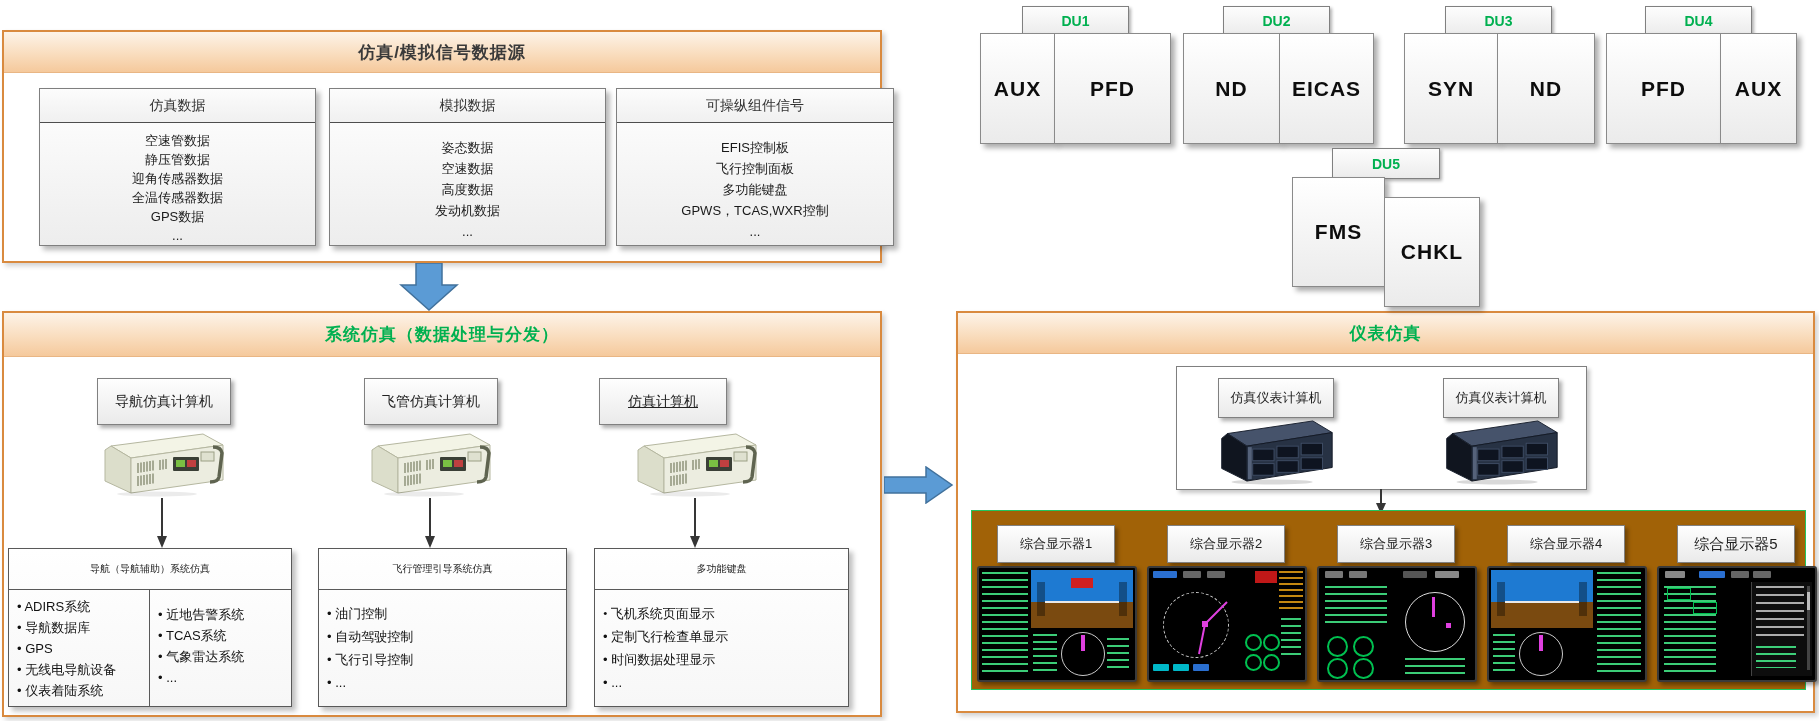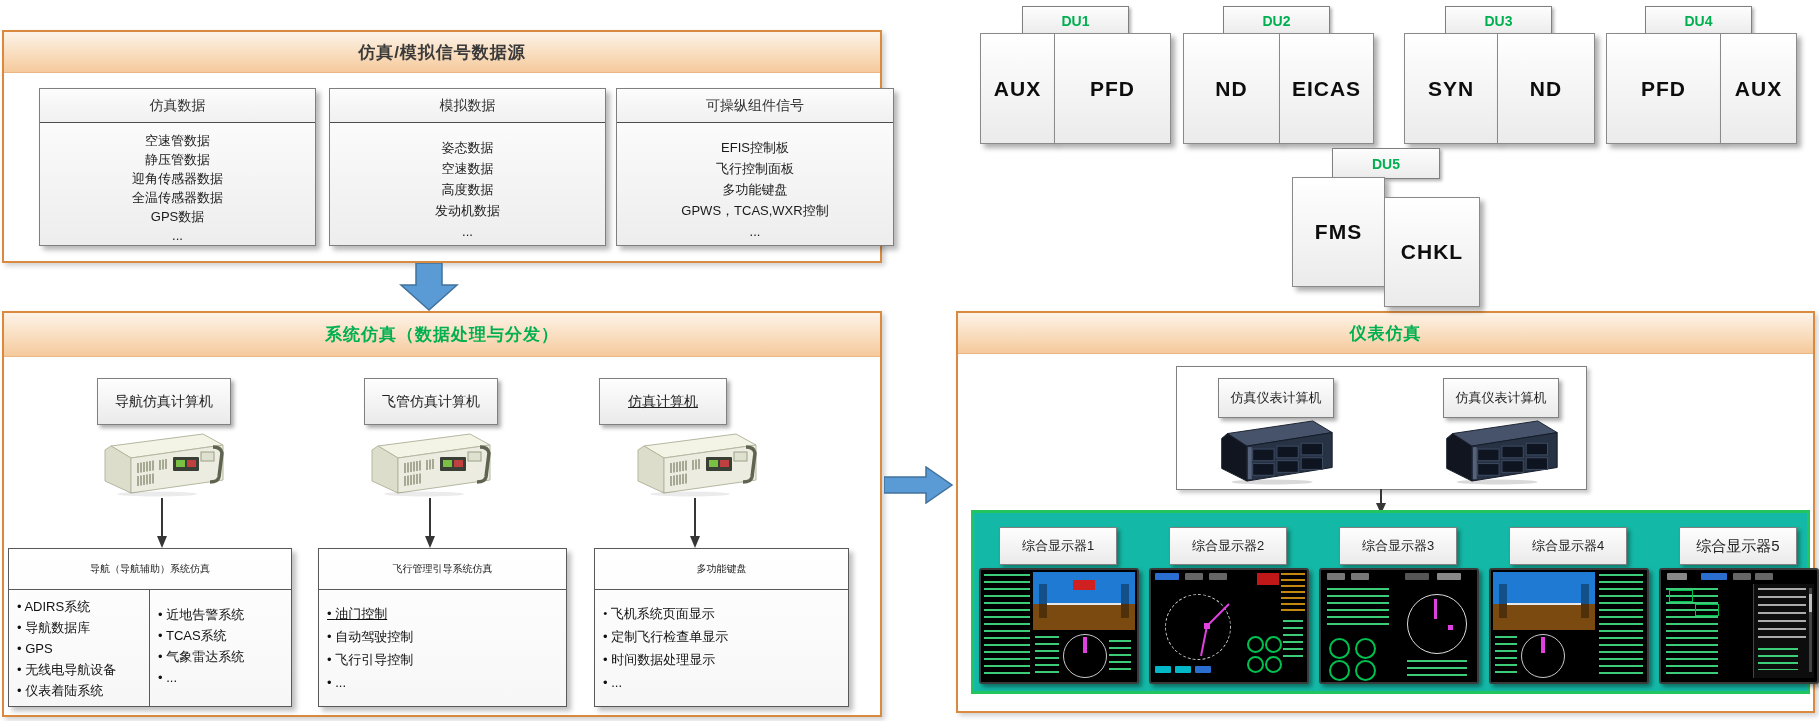--- a/index.html
+++ b/index.html
@@ -190,21 +190,21 @@
           <div class="li">TCAS系统</div>
           <div class="li">气象雷达系统</div>
           <div class="li">...</div>
         </div>
       </div>
     </div>
 
     <div class="listbox" style="left:314px;top:235px;width:247px;height:157px;">
       <div class="lb-head">飞行管理引导系统仿真</div>
       <div class="lb-body" style="padding-top:12px;">
-        <div class="li" style="line-height:23px;text-decoration:underline;">油门控制</div>
+        <div class="li" style="line-height:23px;">油门控制</div>
         <div class="li" style="line-height:23px;">自动驾驶控制</div>
         <div class="li" style="line-height:23px;">飞行引导控制</div>
         <div class="li" style="line-height:23px;">...</div>
       </div>
     </div>
 
     <div class="listbox" style="left:590px;top:235px;width:253px;height:157px;">
       <div class="lb-head">多功能键盘</div>
       <div class="lb-body" style="padding-top:12px;">
         <div class="li" style="line-height:23px;font-family:Liberation Serif, serif;">飞机系统页面显示</div>
@@ -237,21 +237,21 @@
       <svg class="abs" style="left:260px;top:50px;" width="126" height="68">
           <use href="#srv-black"></use>
         </svg>
     </div>
 
     <svg class="abs" style="left:417px;top:176px;" width="12" height="25">
       <line x1="6" y1="0" x2="6" y2="15" stroke="#363636" stroke-width="2"></line>
         <polygon points="1,14 11,14 6,25" fill="#363636"></polygon>
     </svg>
 
-    <div class="abs" style="left:13px;top:197px;width:833px;height:178px;border:3px solid #22c55e;background:#14b8a6;">
+    <div class="abs" style="left:13px;top:197px;width:833px;height:178px;border:1px solid #22c55e;background:#a16207;">
 
       <div class="lblbox" style="left:25px;top:14px;width:116px;height:36px;font-size:13px;">
         <span>综合显示器1</span>
       </div>
       <div class="lblbox" style="left:195px;top:14px;width:116px;height:36px;font-size:13px;">
         <span>综合显示器2</span>
       </div>
       <div class="lblbox" style="left:365px;top:14px;width:116px;height:36px;font-size:13px;">
         <span>综合显示器3</span>
       </div>

